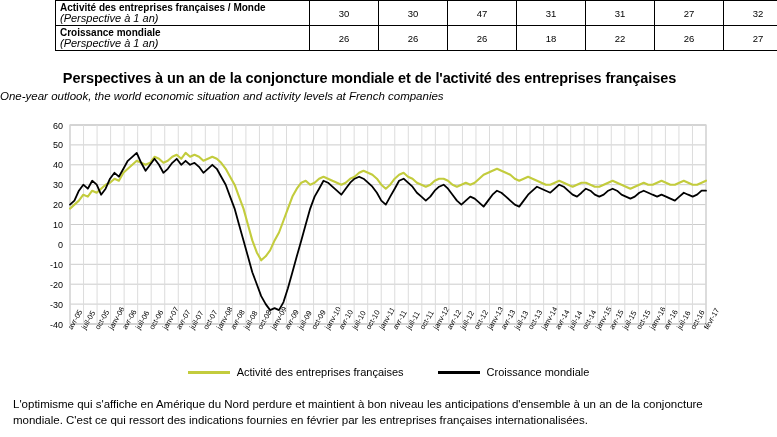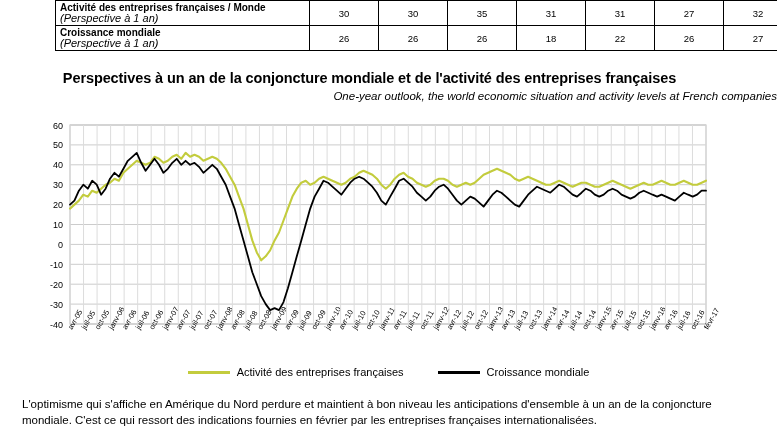--- a/index.html
+++ b/index.html
@@ -66,21 +66,21 @@
     text-align: center;
     font-size: 14.5px;
     font-weight: bold;
     letter-spacing: -0.1px;
   }
   .chart-subtitle {
     position: absolute;
     left: 0;
     top: 90px;
     width: 777px;
-    text-align: right;
+    text-align: left;
     font-size: 11.5px;
     font-style: italic;
   }
 
   
   .chart-area {
     position: absolute;
     left: 0px;
     top: 112px;
     width: 716px;
@@ -111,41 +111,41 @@
     display: inline-block;
     width: 42px;
     height: 0;
     border-top-width: 3px;
     border-top-style: solid;
   }
 
   
   .footer-text {
     position: absolute;
-    left: 22px;
+    left: 13px;
     top: 396px;
     width: 735px;
     font-size: 11.5px;
     line-height: 16px;
   }
 </style>
 </head>
 <body>
 
 <div class="table-wrap">
   <table class="data-table">
     <tbody>
       <tr>
         <td class="label-cell cut-top">
           <div class="row-title">Activité des entreprises françaises / Monde</div>
           <div class="row-sub">(Perspective à 1 an)</div>
         </td>
         <td class="val-cell">30</td>
         <td class="val-cell">30</td>
-        <td class="val-cell">35</td>
+        <td class="val-cell">47</td>
         <td class="val-cell">31</td>
         <td class="val-cell">31</td>
         <td class="val-cell">27</td>
         <td class="val-cell">32</td>
       </tr>
       <tr>
         <td class="label-cell">
           <div class="row-title">Croissance mondiale</div>
           <div class="row-sub">(Perspective à 1 an)</div>
         </td>

